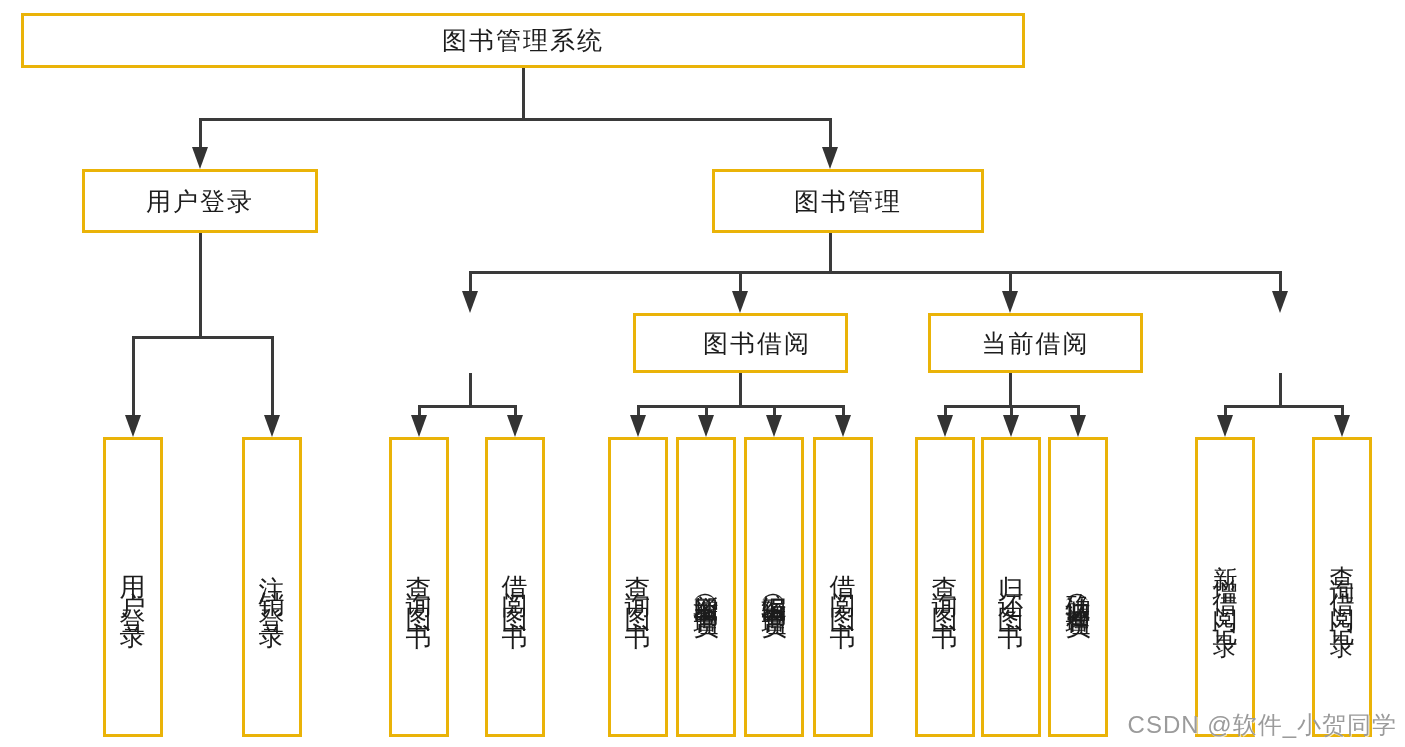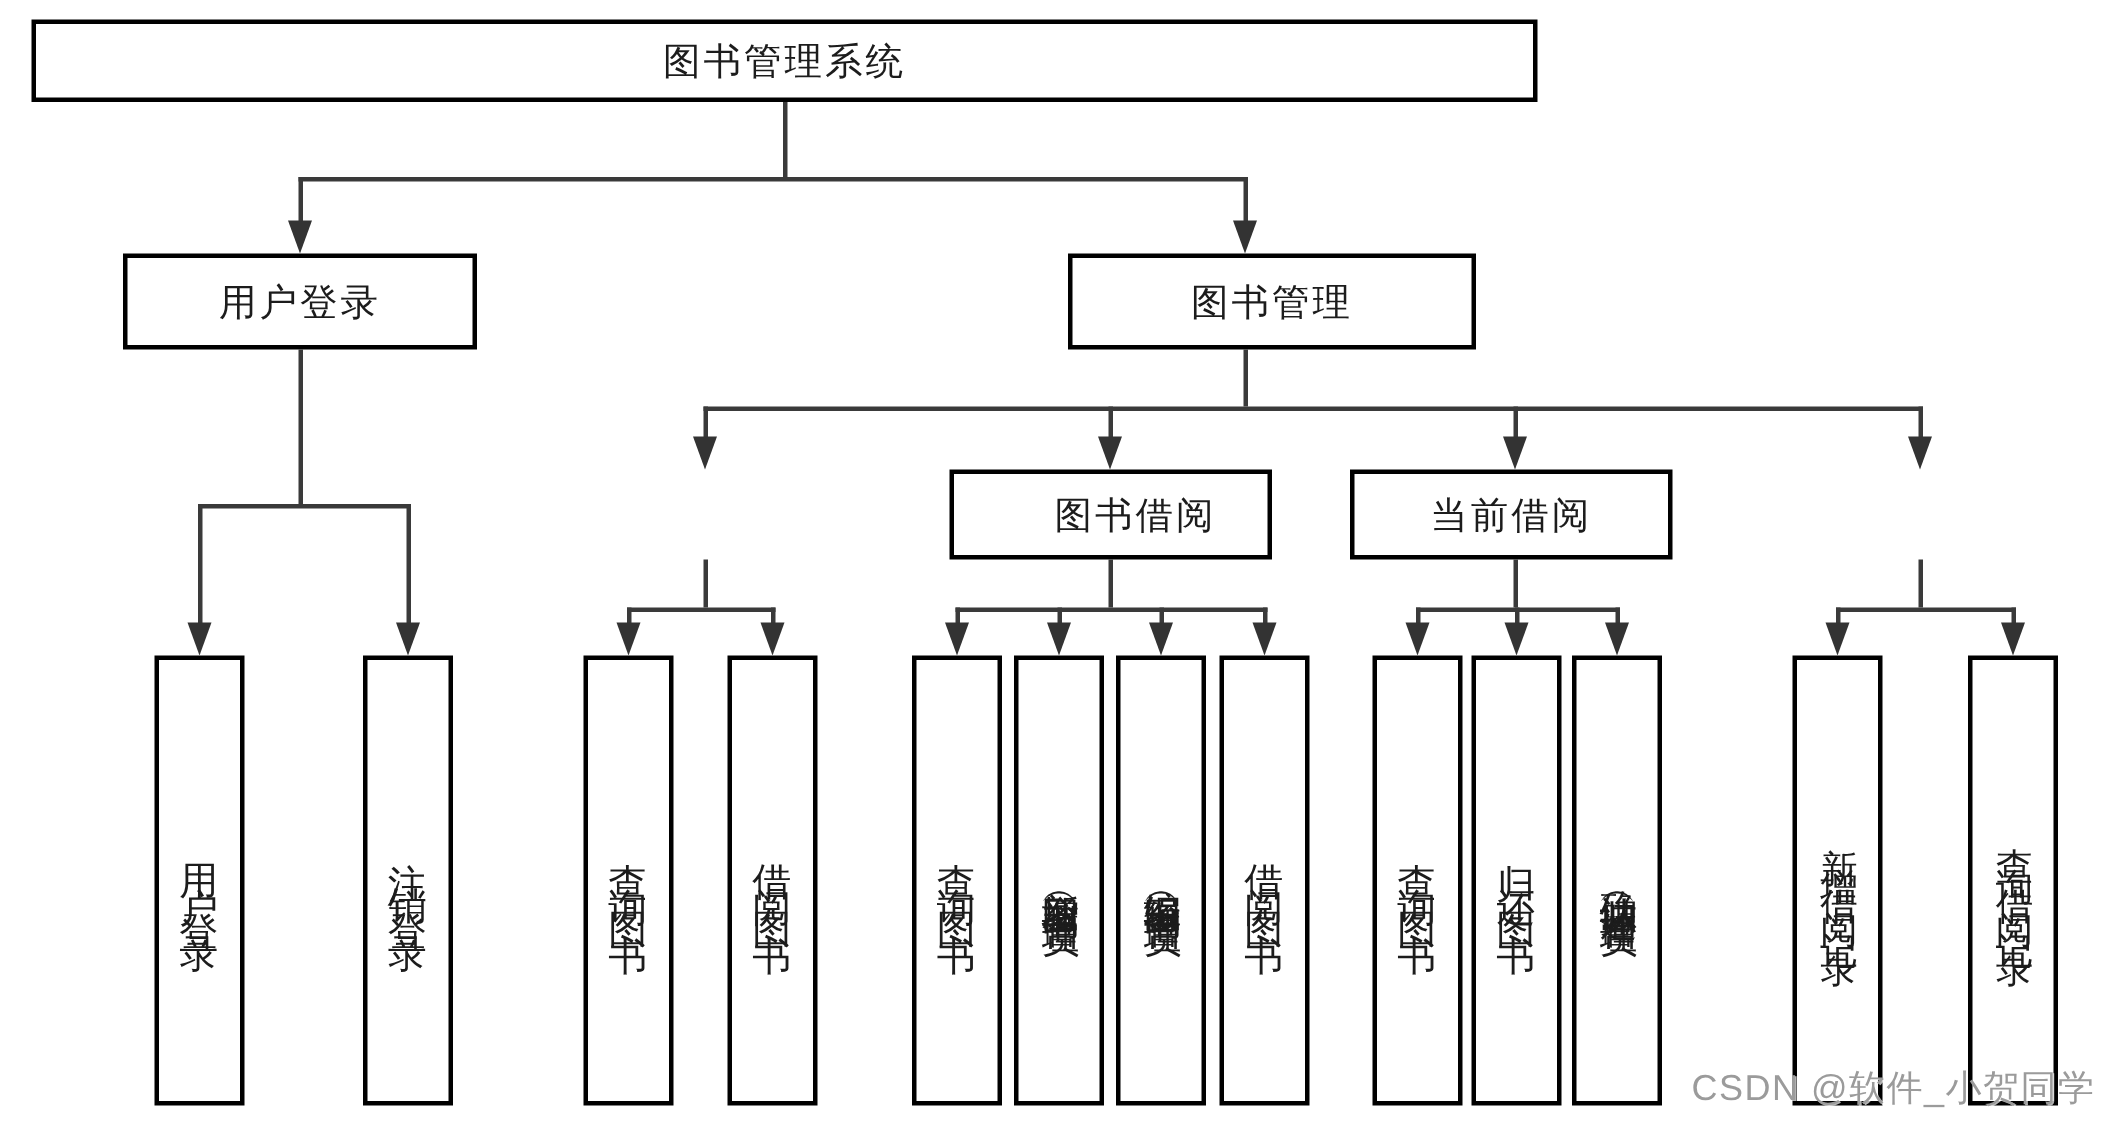--- a/index.html
+++ b/index.html
@@ -1,20 +1,20 @@
 <!DOCTYPE html>
 <html><head>
 <meta charset="utf-8">
 <style>
   html,body{margin:0;padding:0;background:#ffffff;}
   body{font-family:"Liberation Sans","DejaVu Sans",sans-serif;}
   .canvas{position:relative;width:1405px;height:747px;background:#ffffff;overflow:hidden;}
 
   
-  .box{position:absolute;box-sizing:border-box;border:3px solid #000000;background:#ffffff;
+  .box{position:absolute;box-sizing:border-box;border:3px solid #eab308;background:#ffffff;
        display:flex;align-items:center;justify-content:center;color:#1c1c1c;}
   .hlabel{font-size:25px;letter-spacing:2px;white-space:nowrap;}
   .leaf{width:60px;height:300px;top:437px;}
   .vlabel{writing-mode:vertical-rl;text-orientation:mixed;font-size:26px;line-height:1;
           letter-spacing:16px;white-space:nowrap;}
   .vlabel.mid{letter-spacing:14px;font-size:25px;}
   .vlabel.long{letter-spacing:3px;font-size:25px;}
 
   
   .vline{position:absolute;width:3px;background:#3a3a3a;}
@@ -63,21 +63,21 @@
   <div class="vline" style="left:738.5px;top:271px;height:22px;"></div>
   <div class="arrow" style="left:732px;top:291px;"></div>
   <div class="vline" style="left:1008.5px;top:271px;height:22px;"></div>
   <div class="arrow" style="left:1002px;top:291px;"></div>
   <div class="vline" style="left:1278.5px;top:271px;height:22px;"></div>
   <div class="arrow" style="left:1272px;top:291px;"></div>
 
   <div class="box" style="left:633px;top:313px;width:215px;height:60px;padding-left:33px;">
     <span class="hlabel">图书借阅</span>
   </div>
-  <div class="box" style="left:900px;top:313px;width:215px;height:60px;">
+  <div class="box" style="left:928px;top:313px;width:215px;height:60px;">
     <span class="hlabel">当前借阅</span>
   </div>
 
   <div class="vline" style="left:468.5px;top:373px;height:32px;"></div>
   <div class="hline" style="left:417.5px;top:405px;width:99px;"></div>
   <div class="vline" style="left:417.5px;top:405px;height:12px;"></div>
   <div class="arrow" style="left:411px;top:415px;"></div>
   <div class="vline" style="left:513.5px;top:405px;height:12px;"></div>
   <div class="arrow" style="left:507px;top:415px;"></div>
 

